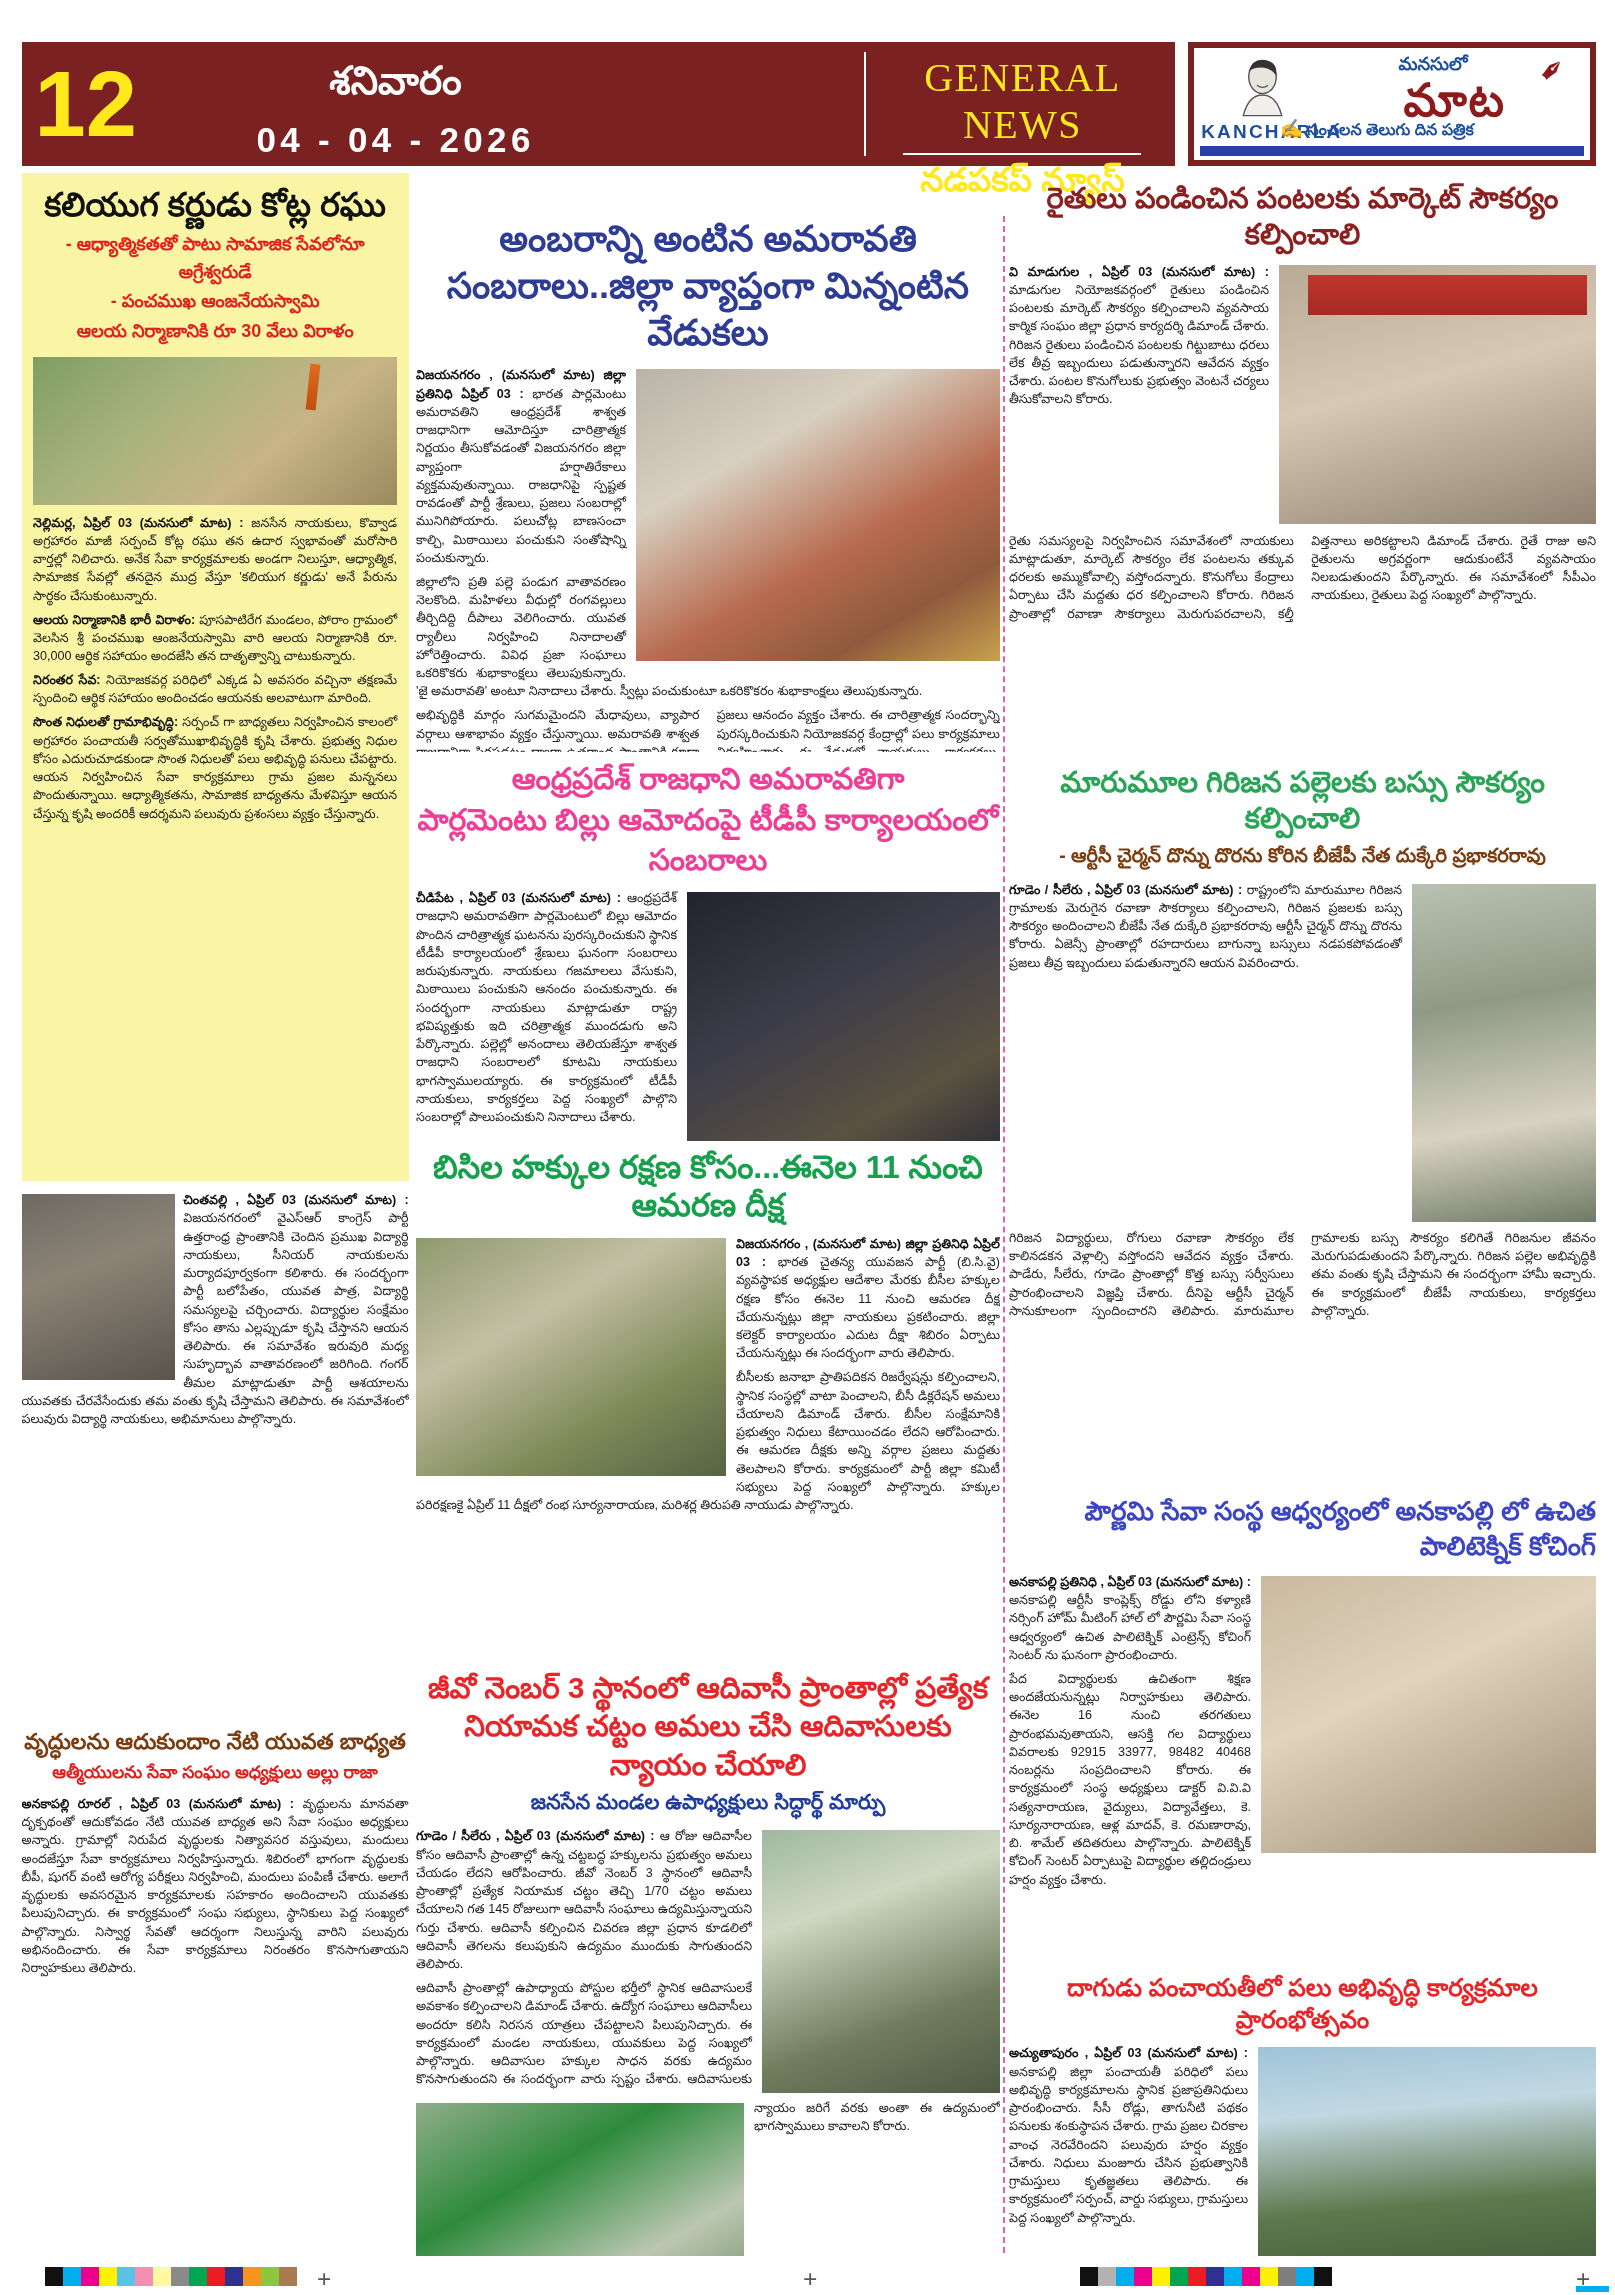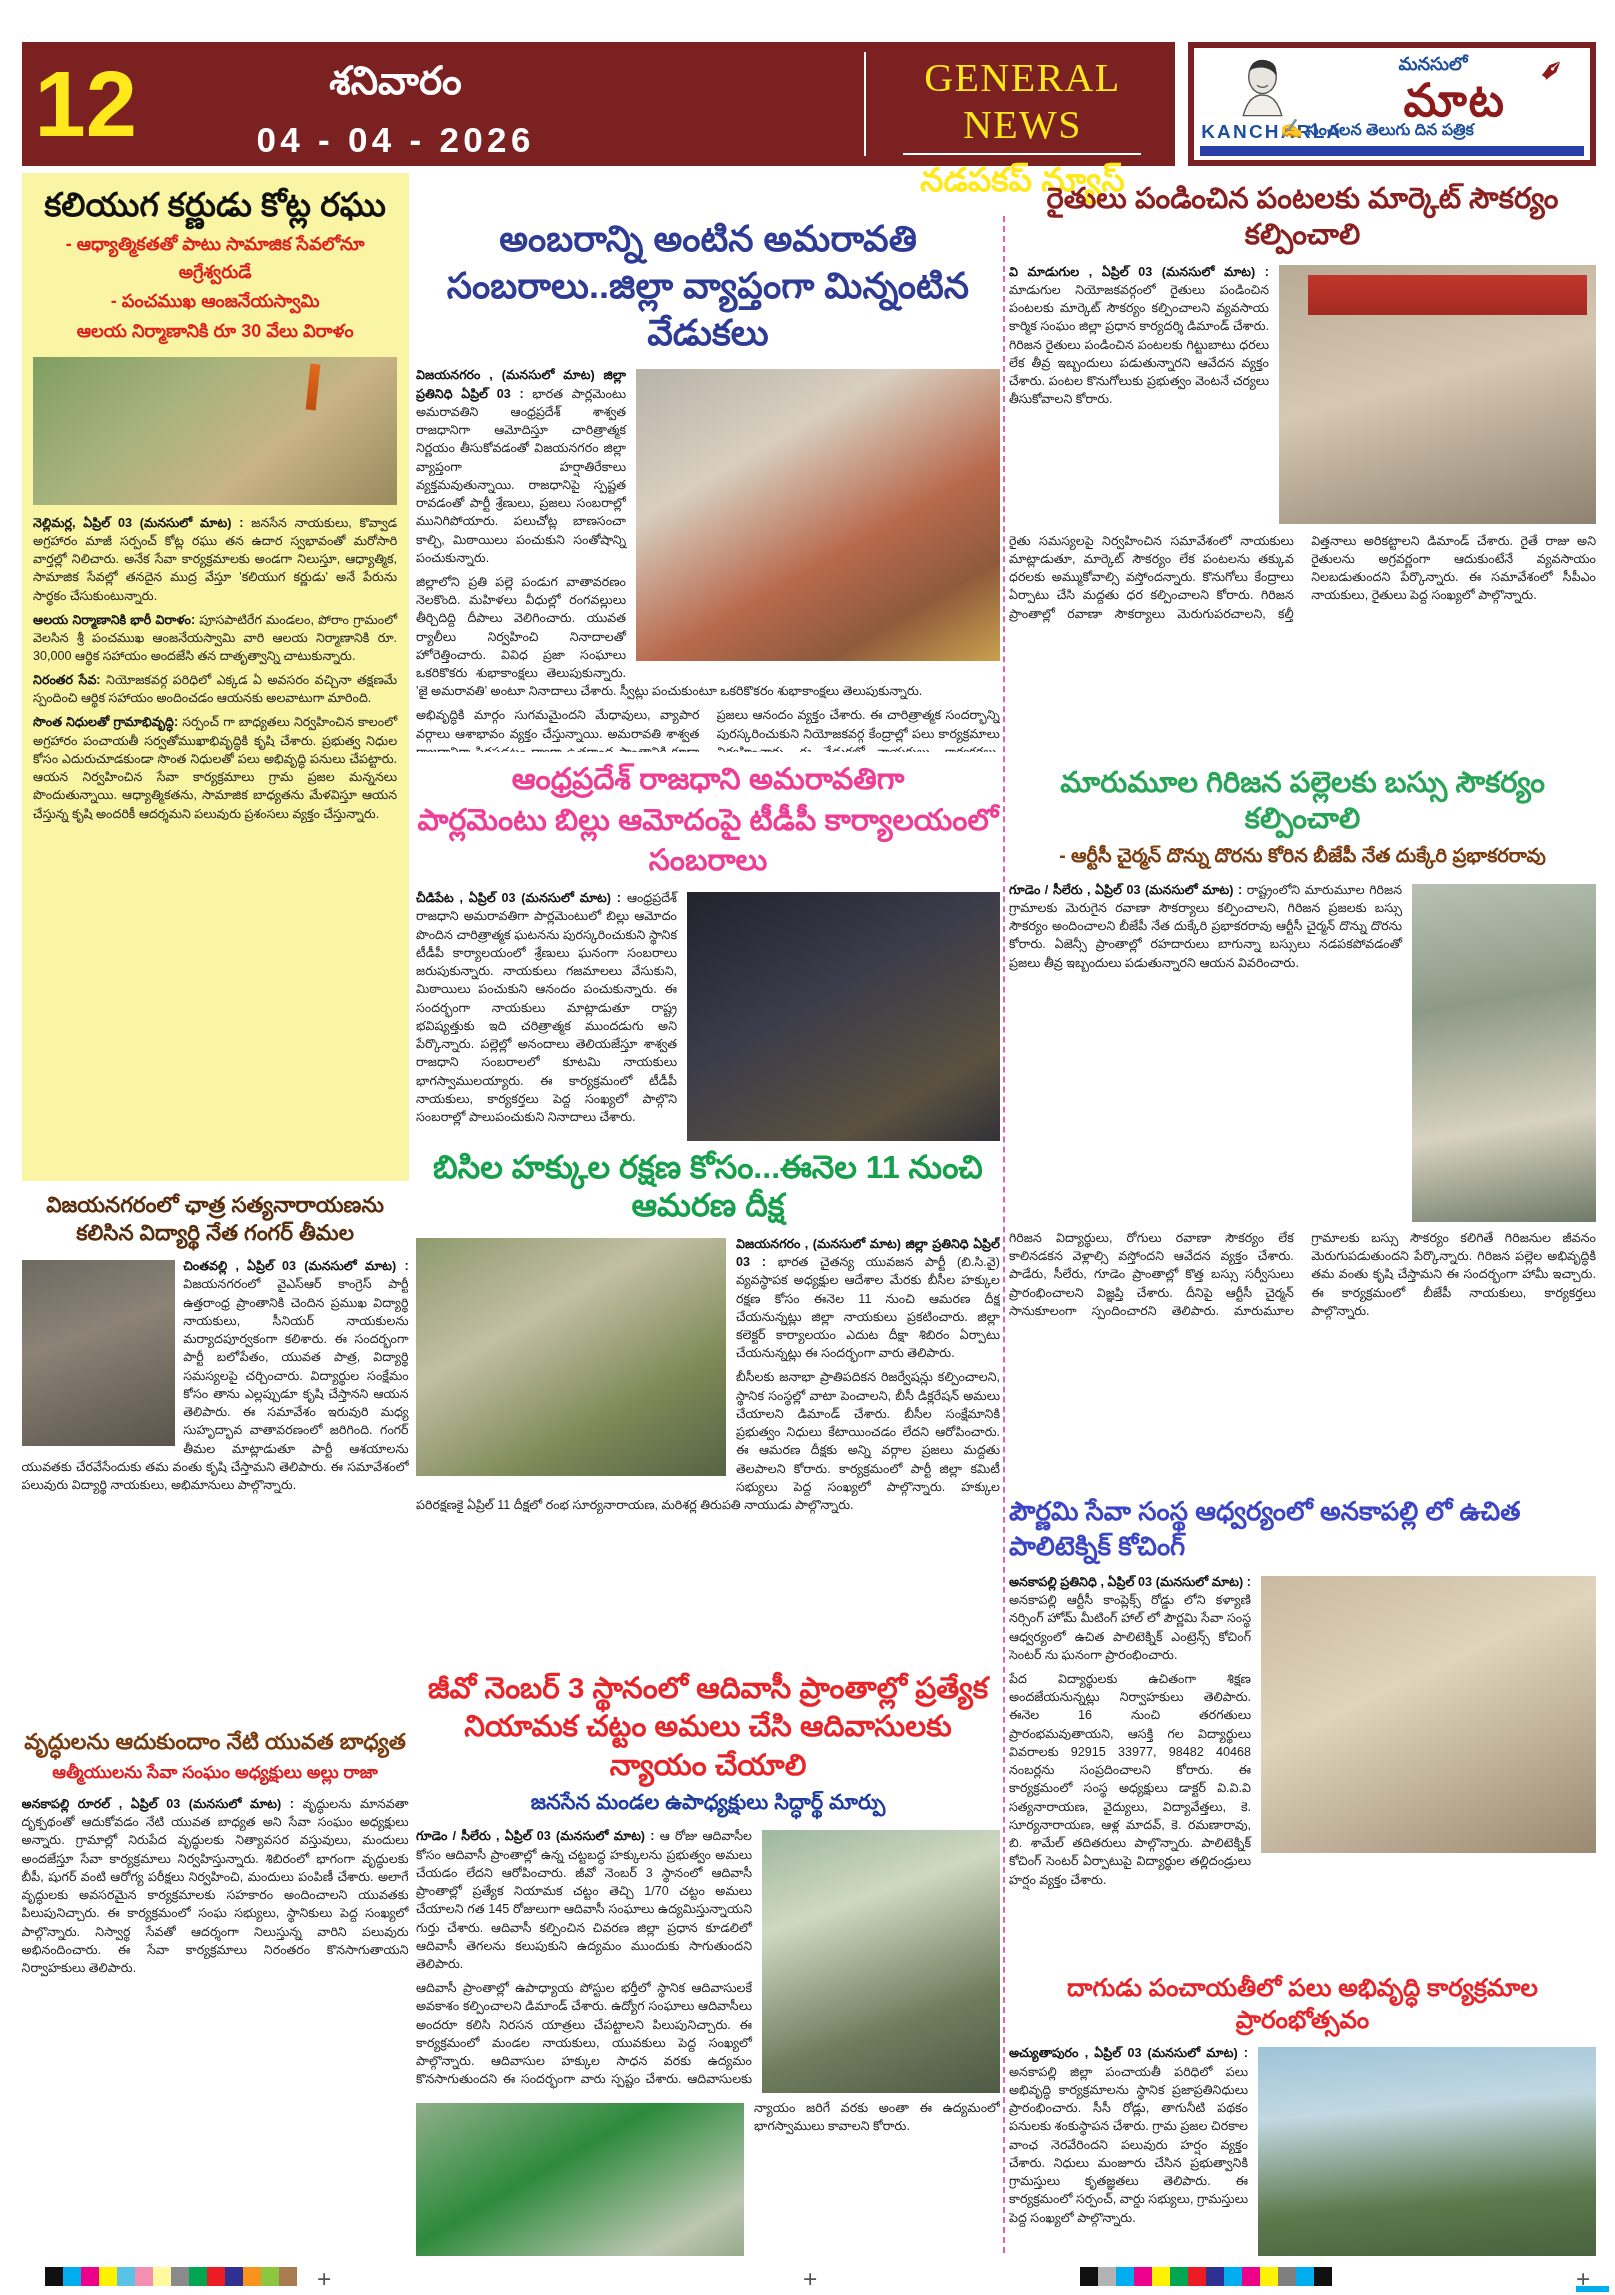--- a/index.html
+++ b/index.html
@@ -89,21 +89,21 @@
     background:linear-gradient(165deg,#b9aa95 0%,#d6c8b2 45%,#8f8270 100%); }
   .r1 .banner { position:absolute; left:29px; top:10px; right:8.6px; height:40px; background:linear-gradient(#c2362c,#a32a22); }
 
   .r2 { left:1009px; top:764px; width:587px; height:720px; }
   .r2 h1 { font-size:29px; font-weight:bold; color:#2aa558; text-align:center; line-height:1.25; }
   .r2 .byline { font-size:19.4px; font-weight:bold; color:#7b3c10; text-align:center; margin:7.2px 0 10px; }
   .r2 .photo { float:right; width:184px; height:338px; margin:2.9px 0 7.2px 10px;
     background:linear-gradient(170deg,#b9c2b2 0%,#8f9a86 35%,#d8d2c2 70%,#6f7a66 100%); }
 
   .r3 { left:1009px; top:1494px; width:587px; height:471px; }
-  .r3 h1 { font-size:26px; font-weight:bold; color:#3c45c3; text-align:left; line-height:1.35; margin-bottom:8.6px; }
+  .r3 h1 { font-size:26px; font-weight:bold; color:#3c45c3; text-align:right; line-height:1.35; margin-bottom:8.6px; }
   .r3 .photo { float:right; width:335px; height:277px; margin:2.9px 0 7.2px 10px;
     background:linear-gradient(155deg,#c9b9a0 0%,#e0d4bd 40%,#9a8a72 100%); }
 
   .r4 { left:1009px; top:1972px; width:587px; height:284px; }
   .r4 h1 { font-size:24.5px; font-weight:bold; color:#e8262a; text-align:center; line-height:1.3; margin-bottom:8.6px; }
   .r4 .photo { float:right; width:338px; height:216px; margin:2.9px 0 5.8px 10px;
     background:linear-gradient(175deg,#9fc4d8 0%,#c2d8e2 30%,#5d7a4e 70%,#46603c 100%); }
 
   
   .vdash { position:absolute; left:1003px; top:216px; height:2037px; border-left:2.2px dashed #ef5fa0; }
@@ -166,21 +166,20 @@
     <div class="photo">
         <div class="flag"></div>
       </div>
     <p><span class="dl">నెల్లిమర్ల, ఏప్రిల్ 03 (మనసులో మాట) :</span> <span>జనసేన నాయకులు, కొవ్వాడ అగ్రహారం మాజీ సర్పంచ్ కోట్ల రఘు తన ఉదార స్వభావంతో మరోసారి వార్తల్లో నిలిచారు. అనేక సేవా కార్యక్రమాలకు అండగా నిలుస్తూ, ఆధ్యాత్మిక, సామాజిక సేవల్లో తనదైన ముద్ర వేస్తూ 'కలియుగ కర్ణుడు' అనే పేరును సార్థకం చేసుకుంటున్నారు.</span></p>
     <p><span class="subhead">ఆలయ నిర్మాణానికి భారీ విరాళం:</span> <span>పూసపాటిరేగ మండలం, పోరాం గ్రామంలో వెలసిన శ్రీ పంచముఖ ఆంజనేయస్వామి వారి ఆలయ నిర్మాణానికి రూ. 30,000 ఆర్థిక సహాయం అందజేసి తన దాతృత్వాన్ని చాటుకున్నారు.</span></p>
     <p><span class="subhead">నిరంతర సేవ:</span> <span>నియోజకవర్గ పరిధిలో ఎక్కడ ఏ అవసరం వచ్చినా తక్షణమే స్పందించి ఆర్థిక సహాయం అందించడం ఆయనకు అలవాటుగా మారింది.</span></p>
     <p><span class="subhead">సొంత నిధులతో గ్రామాభివృద్ధి:</span> <span>సర్పంచ్ గా బాధ్యతలు నిర్వహించిన కాలంలో అగ్రహారం పంచాయతీ సర్వతోముఖాభివృద్ధికి కృషి చేశారు. ప్రభుత్వ నిధుల కోసం ఎదురుచూడకుండా సొంత నిధులతో పలు అభివృద్ధి పనులు చేపట్టారు. ఆయన నిర్వహించిన సేవా కార్యక్రమాలు గ్రామ ప్రజల మన్ననలు పొందుతున్నాయి. ఆధ్యాత్మికతను, సామాజిక బాధ్యతను మేళవిస్తూ ఆయన చేస్తున్న కృషి అందరికీ ఆదర్శమని పలువురు ప్రశంసలు వ్యక్తం చేస్తున్నారు.</span></p>
   </div>
 
   <div class="art l2">
-    <h2>విజయనగరంలో ఛాత్ర సత్యనారాయణను కలిసిన విద్యార్థి నేత గంగర్ తీమల</h2>
     <div class="photo"></div>
     <p><span class="dl">చింతవల్లి , ఏప్రిల్ 03 (మనసులో మాట) :</span> <span>విజయనగరంలో వైఎస్ఆర్ కాంగ్రెస్ పార్టీ ఉత్తరాంధ్ర ప్రాంతానికి చెందిన ప్రముఖ విద్యార్థి నాయకులు, సీనియర్ నాయకులను మర్యాదపూర్వకంగా కలిశారు. ఈ సందర్భంగా పార్టీ బలోపేతం, యువత పాత్ర, విద్యార్థి సమస్యలపై చర్చించారు. విద్యార్థుల సంక్షేమం కోసం తాను ఎల్లప్పుడూ కృషి చేస్తానని ఆయన తెలిపారు. ఈ సమావేశం ఇరువురి మధ్య సుహృద్భావ వాతావరణంలో జరిగింది. గంగర్ తీమల మాట్లాడుతూ పార్టీ ఆశయాలను యువతకు చేరవేసేందుకు తమ వంతు కృషి చేస్తామని తెలిపారు. ఈ సమావేశంలో పలువురు విద్యార్థి నాయకులు, అభిమానులు పాల్గొన్నారు.</span></p>
   </div>
 
   <div class="art l3">
     <h2>వృద్ధులను ఆదుకుందాం నేటి యువత బాధ్యత</h2>
     <div class="sub">ఆత్మీయులను సేవా సంఘం అధ్యక్షులు అల్లు రాజా</div>
     <p><span class="dl">అనకాపల్లి రూరల్ , ఏప్రిల్ 03 (మనసులో మాట) :</span> <span>వృద్ధులను మానవతా దృక్పథంతో ఆదుకోవడం నేటి యువత బాధ్యత అని సేవా సంఘం అధ్యక్షులు అన్నారు. గ్రామాల్లో నిరుపేద వృద్ధులకు నిత్యావసర వస్తువులు, మందులు అందజేస్తూ సేవా కార్యక్రమాలు నిర్వహిస్తున్నారు. శిబిరంలో భాగంగా వృద్ధులకు బీపీ, షుగర్ వంటి ఆరోగ్య పరీక్షలు నిర్వహించి, మందులు పంపిణీ చేశారు. అలాగే వృద్ధులకు అవసరమైన కార్యక్రమాలకు సహకారం అందించాలని యువతకు పిలుపునిచ్చారు. ఈ కార్యక్రమంలో సంఘ సభ్యులు, స్థానికులు పెద్ద సంఖ్యలో పాల్గొన్నారు. నిస్వార్థ సేవతో ఆదర్శంగా నిలుస్తున్న వారిని పలువురు అభినందించారు. ఈ సేవా కార్యక్రమాలు నిరంతరం కొనసాగుతాయని నిర్వాహకులు తెలిపారు.</span></p>
   </div>
 

